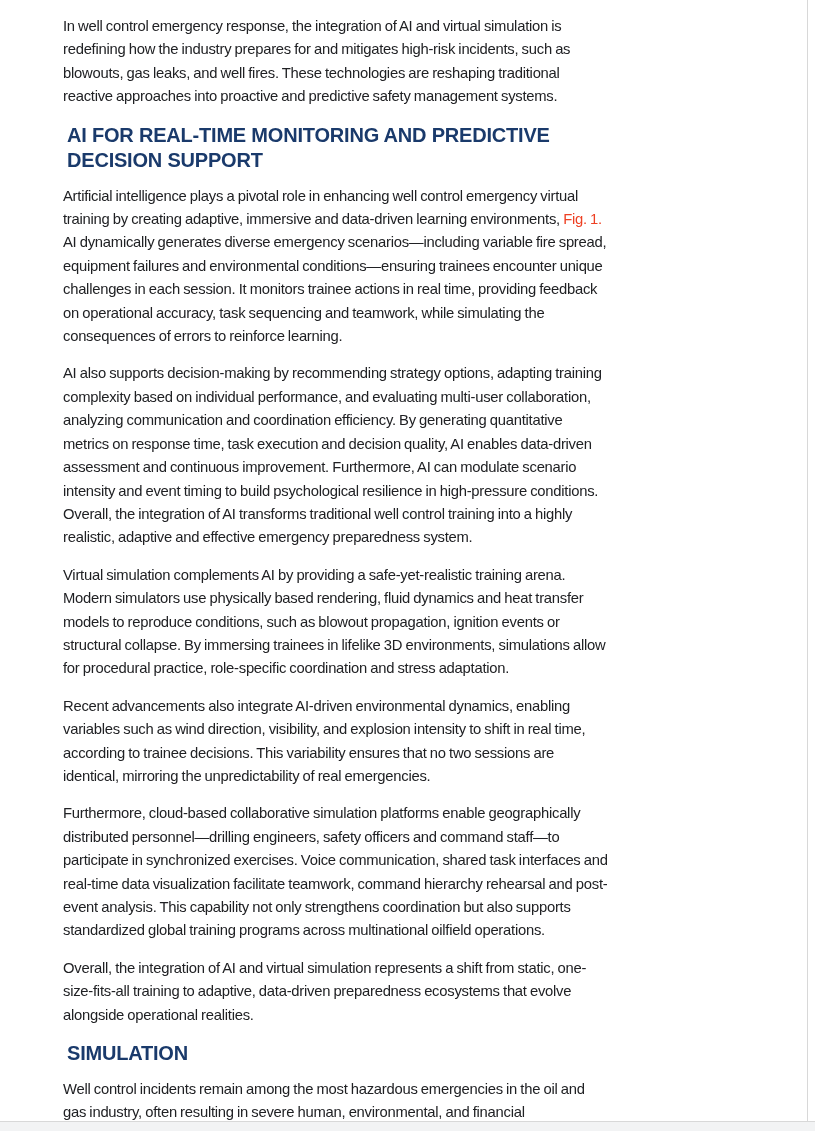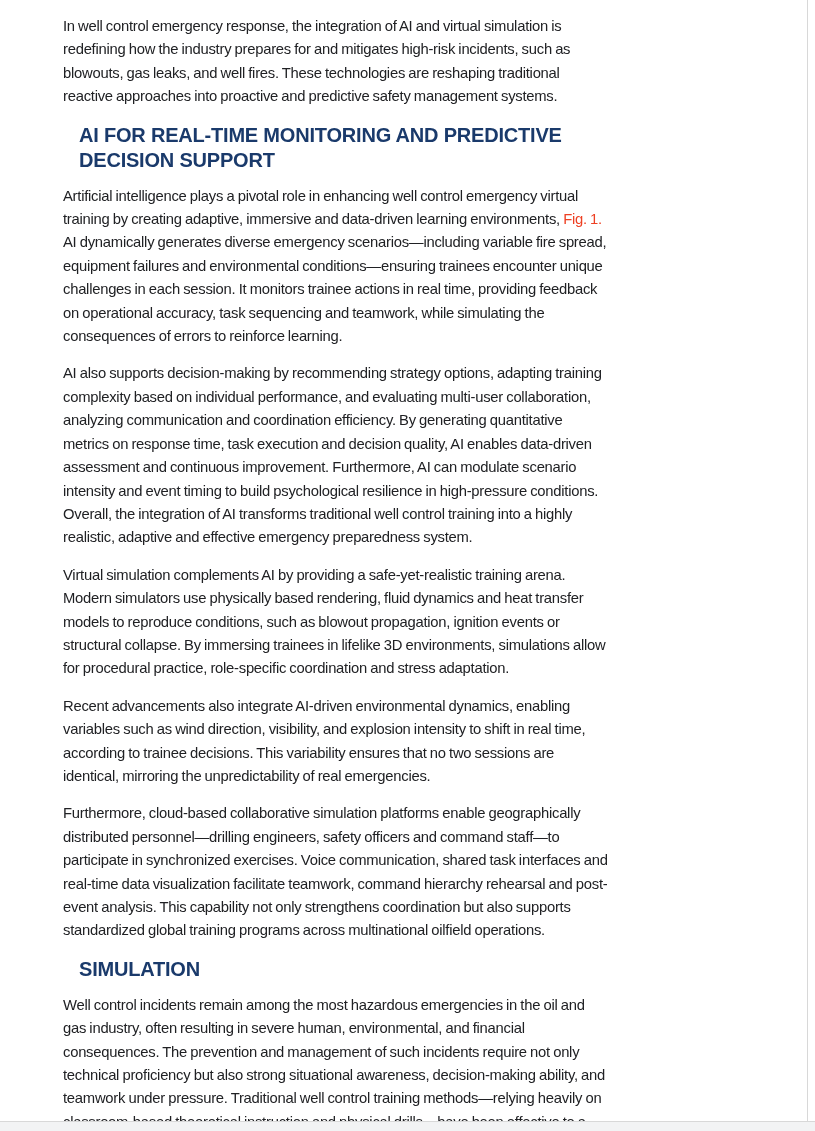--- a/index.html
+++ b/index.html
@@ -23,21 +23,21 @@
   p.body-para {
     margin: 0 0 14px 0;
     font-size: 14.8px;
     line-height: 23.4px;
     letter-spacing: -0.25px;
     word-spacing: -0.6px;
     color: var(--text-color, #202124);
     text-align: left;
   }
   h2.section-heading {
-    margin: 10px 0 12px 16px;
+    margin: 10px 0 12px 4px;
     font-size: 20px;
     line-height: 25px;
     font-weight: 700;
     letter-spacing: -0.2px;
     color: var(--heading-color, #1a3a6b);
   }
   a.fig-link {
     color: var(--link-color, #ee4023);
     text-decoration: none;
     cursor: pointer;
@@ -75,20 +75,21 @@
 
   <p class="body-para">AI also supports decision-making by recommending strategy options, adapting training complexity based on individual performance, and evaluating multi-user collaboration, analyzing communication and coordination efficiency. By generating quantitative metrics on response time, task execution and decision quality, AI enables data-driven assessment and continuous improvement. Furthermore, AI can modulate scenario intensity and event timing to build psychological resilience in high-pressure conditions. Overall, the integration of AI transforms traditional well control training into a highly realistic, adaptive and effective emergency preparedness system.</p>
 
 
   <p class="body-para">Virtual simulation complements AI by providing a safe-yet-realistic training arena. Modern simulators use physically based rendering, fluid dynamics and heat transfer models to reproduce conditions, such as blowout propagation, ignition events or structural collapse. By immersing trainees in lifelike 3D environments, simulations allow for procedural practice, role-specific coordination and stress adaptation.</p>
 
   <p class="body-para">Recent advancements also integrate AI-driven environmental dynamics, enabling variables such as wind direction, visibility, and explosion intensity to shift in real time, according to trainee decisions. This variability ensures that no two sessions are identical, mirroring the unpredictability of real emergencies.</p>
 
   <p class="body-para">Furthermore, cloud-based collaborative simulation platforms enable geographically distributed personnel—drilling engineers, safety officers and command staff—to participate in synchronized exercises. Voice communication, shared task interfaces and real-time data visualization facilitate teamwork, command hierarchy rehearsal and post-event analysis. This capability not only strengthens coordination but also supports standardized global training programs across multinational oilfield operations.</p>
 
+  <p class="body-para">Overall, the integration of AI and virtual simulation represents a shift from static, one-size-fits-all training to adaptive, data-driven preparedness ecosystems that evolve alongside operational realities.</p>
 
   <h2 class="section-heading">SIMULATION</h2>
 
   <p class="body-para">Well control incidents remain among the most hazardous emergencies in the oil and gas industry, often resulting in severe human, environmental, and financial consequences. The prevention and management of such incidents require not only technical proficiency but also strong situational awareness, decision-making ability, and teamwork under pressure. Traditional well control training methods—relying heavily on classroom-based theoretical instruction and physical drills—have been effective to a point but face increasing limitations in today’s complex drilling environments</p>
 
 </div>
 
 <div class="right-border"></div>
 <div class="bottom-strip"></div>
 

